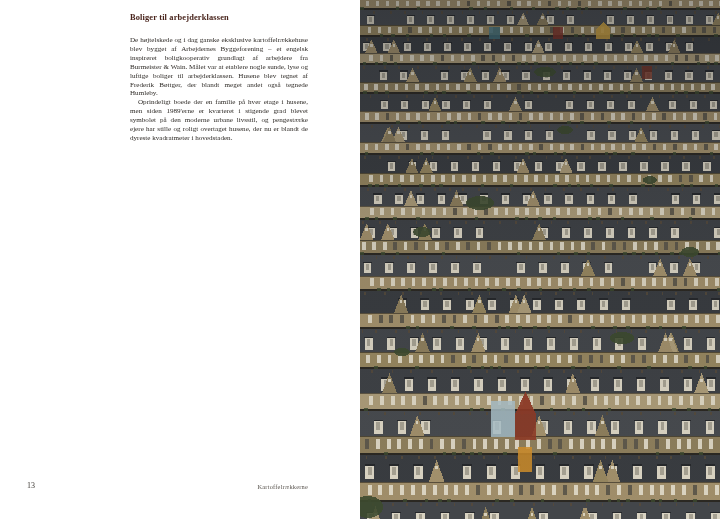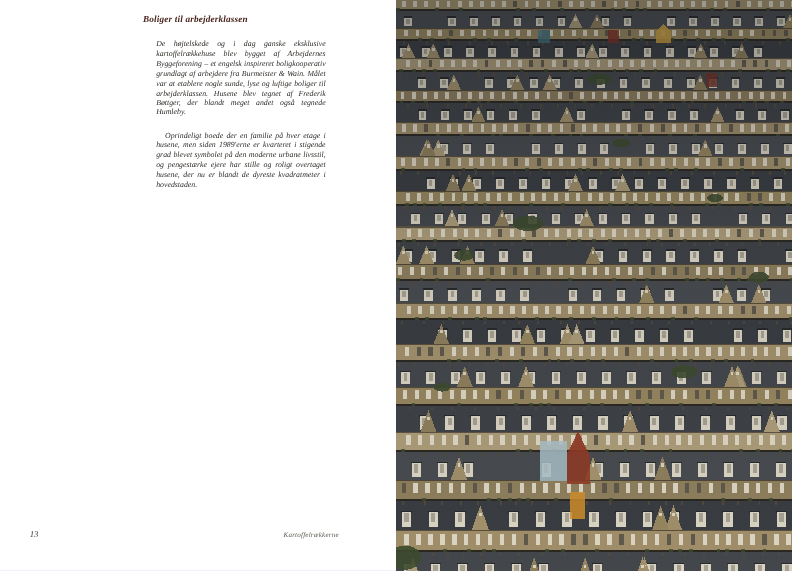--- a/index.html
+++ b/index.html
@@ -1,24 +1,24 @@
 <!DOCTYPE html>
 <html><head>
 <meta charset="utf-8">
 <style>
   html,body{margin:0;padding:0;background:#ffffff;}
   body{width:720px;height:519px;position:relative;overflow:hidden;
        font-family:"Liberation Serif", serif;}
-  .spread{position:absolute;inset:0;background:#8b5cf6;font-style:italic;}
+  .spread{position:absolute;inset:0;background:#f97316;}
   .left-page{position:absolute;left:0;top:0;width:360px;height:519px;background:#ffffff;}
   .article{position:absolute;left:130px;top:13px;width:178px;}
   .article-title{font-weight:bold;font-size:8.4px;line-height:10px;color:#48231b;
                  letter-spacing:.15px;margin:0 0 13px 0;}
   .article-body p{font-size:7.1px;line-height:8.9px;color:#2f2b27;text-align:justify;
-                  margin:12px;hyphens:auto;}
+                  margin:0;hyphens:auto;}
   .article-body p + p{text-indent:8px;}
   .page-number{position:absolute;left:27px;top:481px;font-size:8px;color:#3c3833;}
   .running-footer{position:absolute;left:130px;top:483px;width:178px;text-align:right;
                   font-size:6.4px;color:#5b5650;letter-spacing:.2px;}
   .right-page{position:absolute;left:360px;top:0;width:360px;height:519px;overflow:hidden;
               background:#2f3134;}
   .right-page svg{display:block;}
 </style>
 </head>
 <body>

